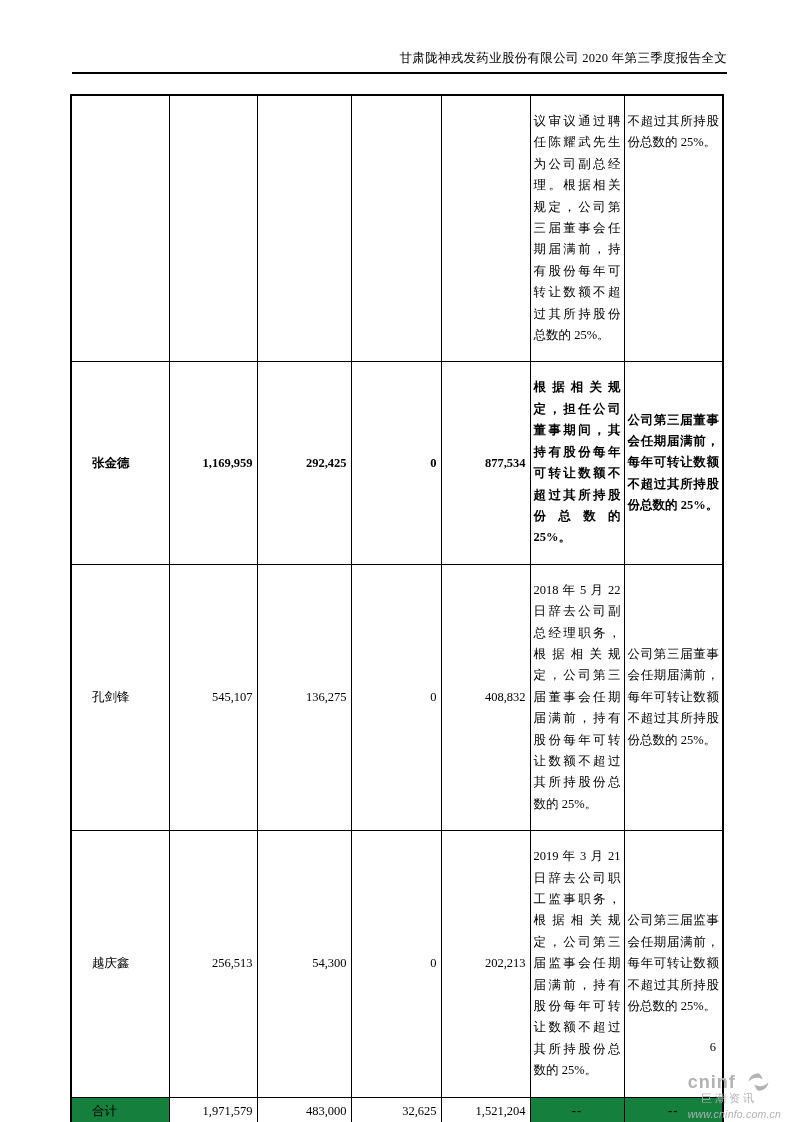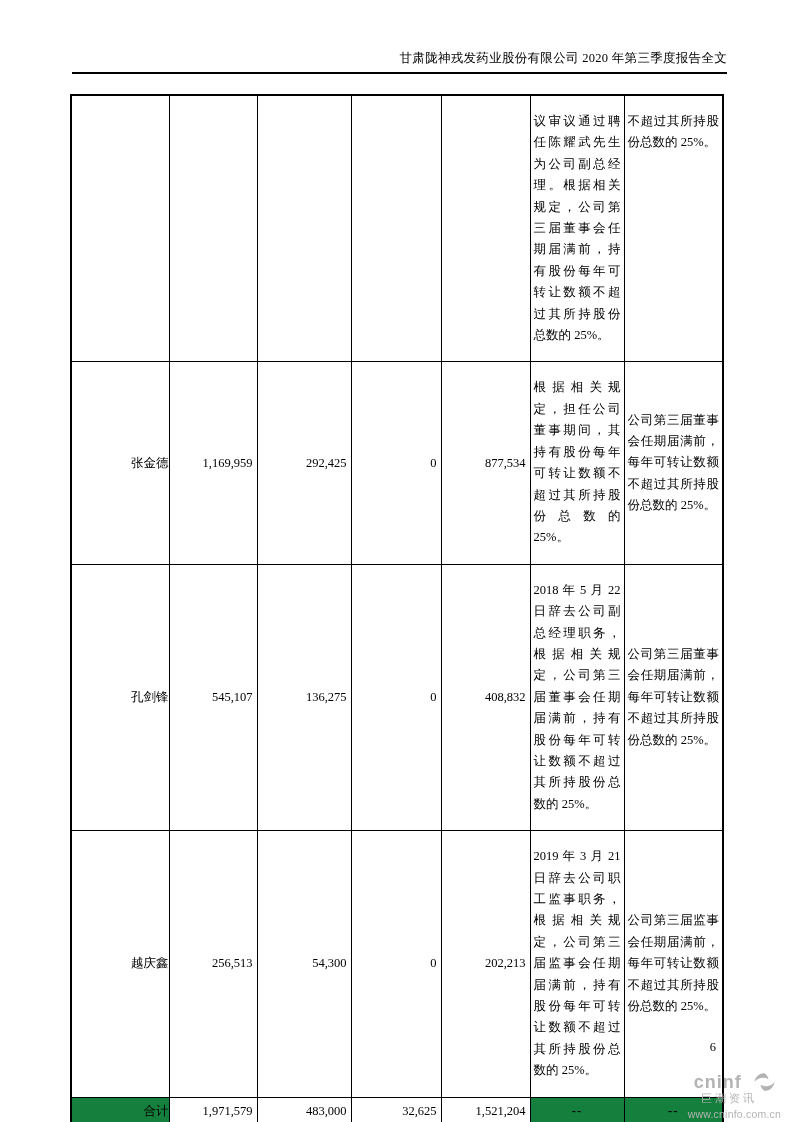--- a/index.html
+++ b/index.html
@@ -34,31 +34,31 @@
     table-layout: fixed;
     border-collapse: collapse;
     border: 2px solid #000000;
   }
   table.report-table td {
     border: 1px solid #000000;
     font-size: 12.5px;
     vertical-align: middle;
     overflow: hidden;
   }
-  td.name-col { text-align: right; padding-left: 20px; }
+  td.name-col { text-align: left; padding-left: 20px; }
   td.num-col  { text-align: right; padding-right: 4px; }
   td.txt-col  {
     text-align: justify;
     text-justify: inter-ideograph;
     padding: 15px 3px;
     line-height: 21.4px;
   }
   tr.row-carryover td { vertical-align: top; }
   tr.r0 td { height: 216px; }
-  tr.r1 td { height: 127px; }
+  tr.r1 td { height: 127px; font-weight: bold; }
   tr.r2 td { height: 214px; }
   tr.r3 td { height: 215px; }
   tr.row-total td { height: 30px; }
   .gray-cell { background: #15803d; }
   td.dash-col { text-align: center; font-weight: bold; letter-spacing: 1px; }
   .page-number {
     position: absolute;
     top: 1040px;
     right: 77px;
     font-size: 12.5px;
@@ -67,38 +67,39 @@
     position: absolute;
     right: 12px;
     top: 1072px;
     color: #b3b3b3;
     font-family: "Liberation Sans", "DejaVu Sans", sans-serif;
     text-align: right;
   }
   .logo-top {
     display: flex;
     align-items: center;
-    justify-content: center;
+    justify-content: flex-start;
     gap: 12px;
   }
   .logo-brand {
     font-weight: bold;
     font-size: 18px;
     letter-spacing: 1px;
     line-height: 18px;
   }
   .logo-cn {
     font-size: 11px;
     letter-spacing: 3px;
     margin: -1px 24px 0 0;
   }
   .logo-url {
     font-size: 10.5px;
     margin-top: 2px;
     letter-spacing: 0.2px;
+    font-style: italic;
   }
 </style>
 </head>
 <body>
 
 <div class="page">
 
   <div class="header">
     <span>甘肃陇神戎发药业股份有限公司 2020 年第三季度报告全文</span>
   </div>

